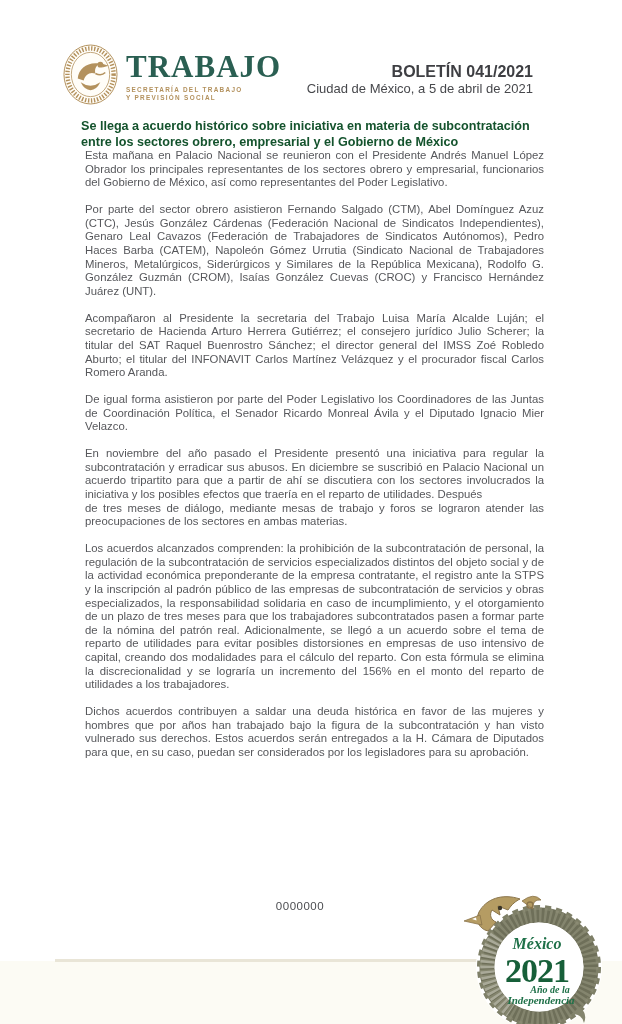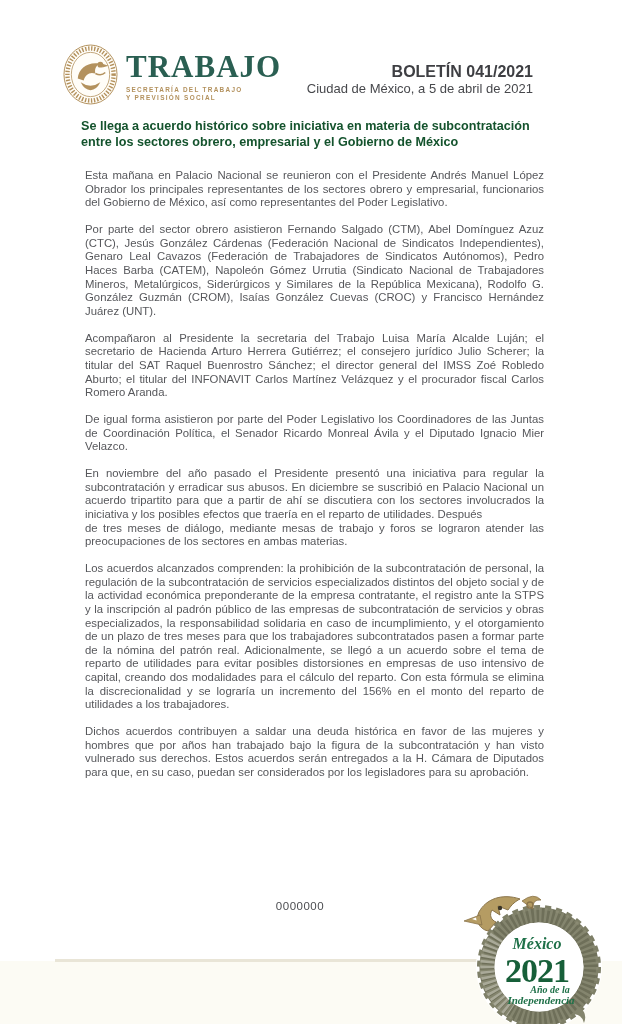--- a/index.html
+++ b/index.html
@@ -26,21 +26,21 @@
   .dateline{font-size:13px;color:#47484c;line-height:16px;margin-top:1px;}
 
   
   .doc-title{
     position:absolute;left:81px;top:119px;width:468px;margin:0;
     font-size:12.6px;line-height:15.8px;
     font-weight:700;color:#14532d;
   }
 
   
-  .body-text{position:absolute;left:85px;top:169px;width:459px;}
+  .body-text{position:absolute;left:85px;top:149px;width:459px;}
   .body-text p{
     margin:0 0 13.4px 0;font-size:11.35px;line-height:13.6px;
     color:#56575b;text-align:justify;white-space:pre-line;
   }
 
   
   .end-mark{
     position:absolute;left:85px;top:900px;width:430px;text-align:center;
     font-size:11.5px;color:#4c4d51;letter-spacing:0.5px;
   }

